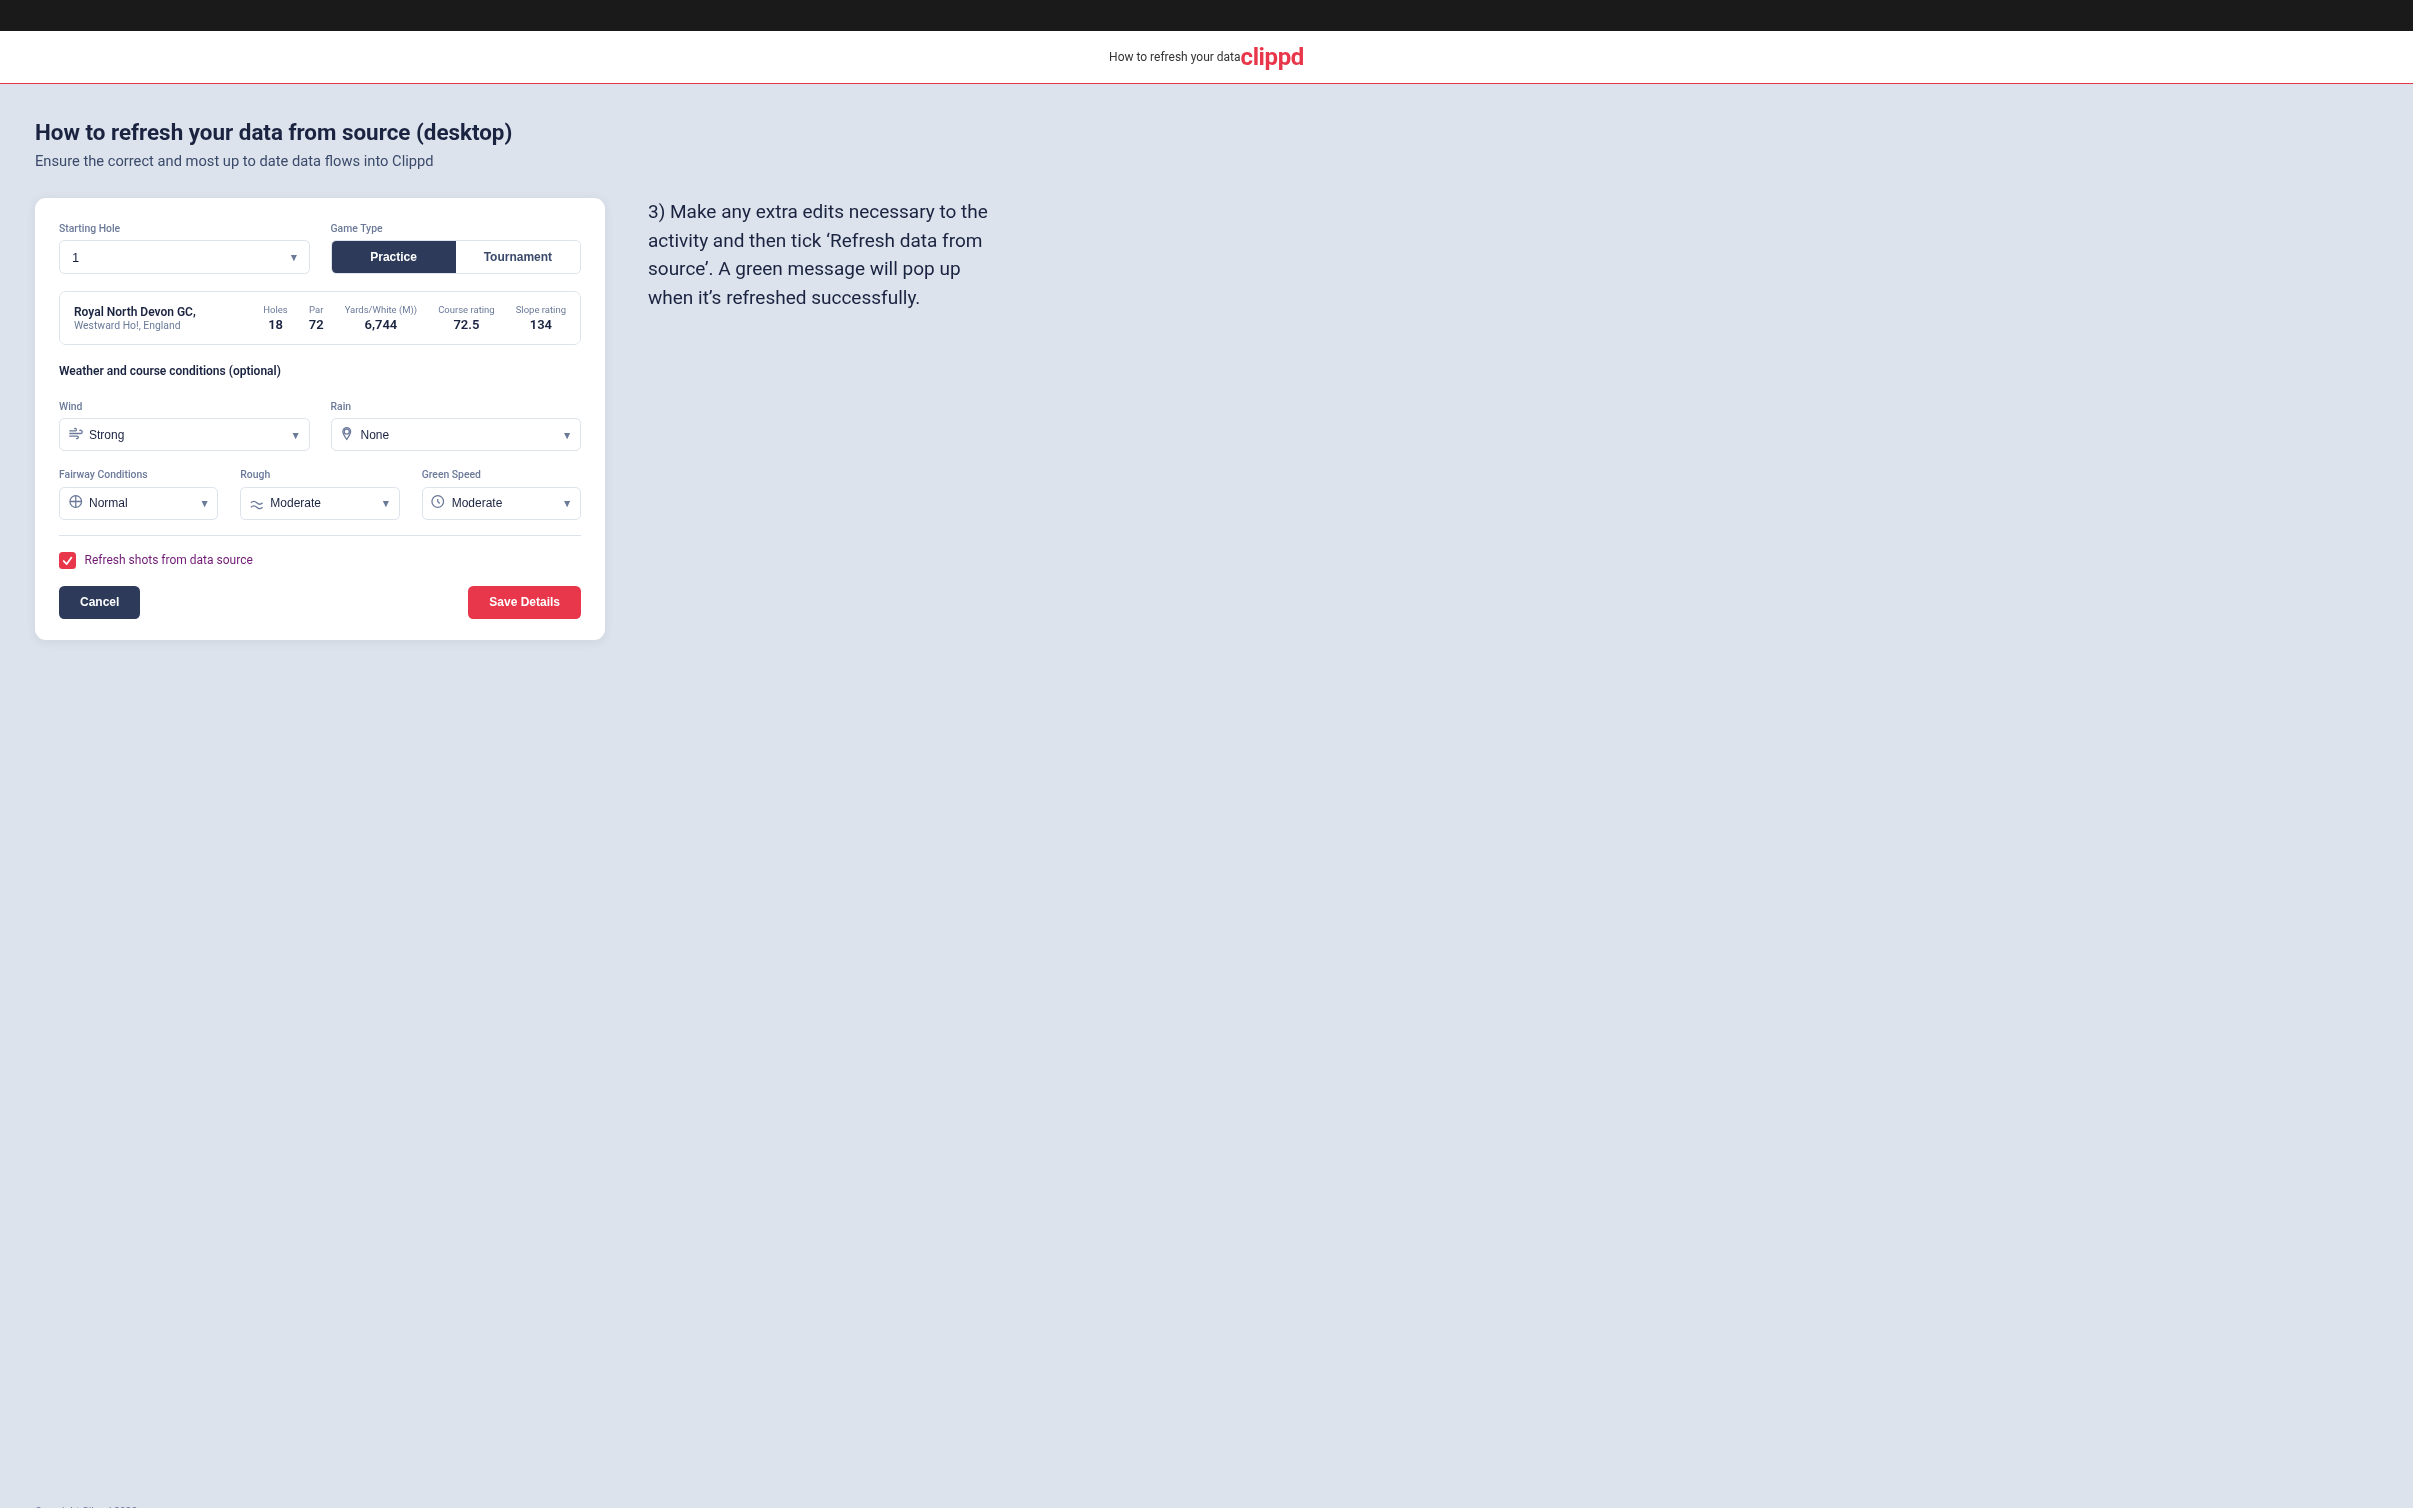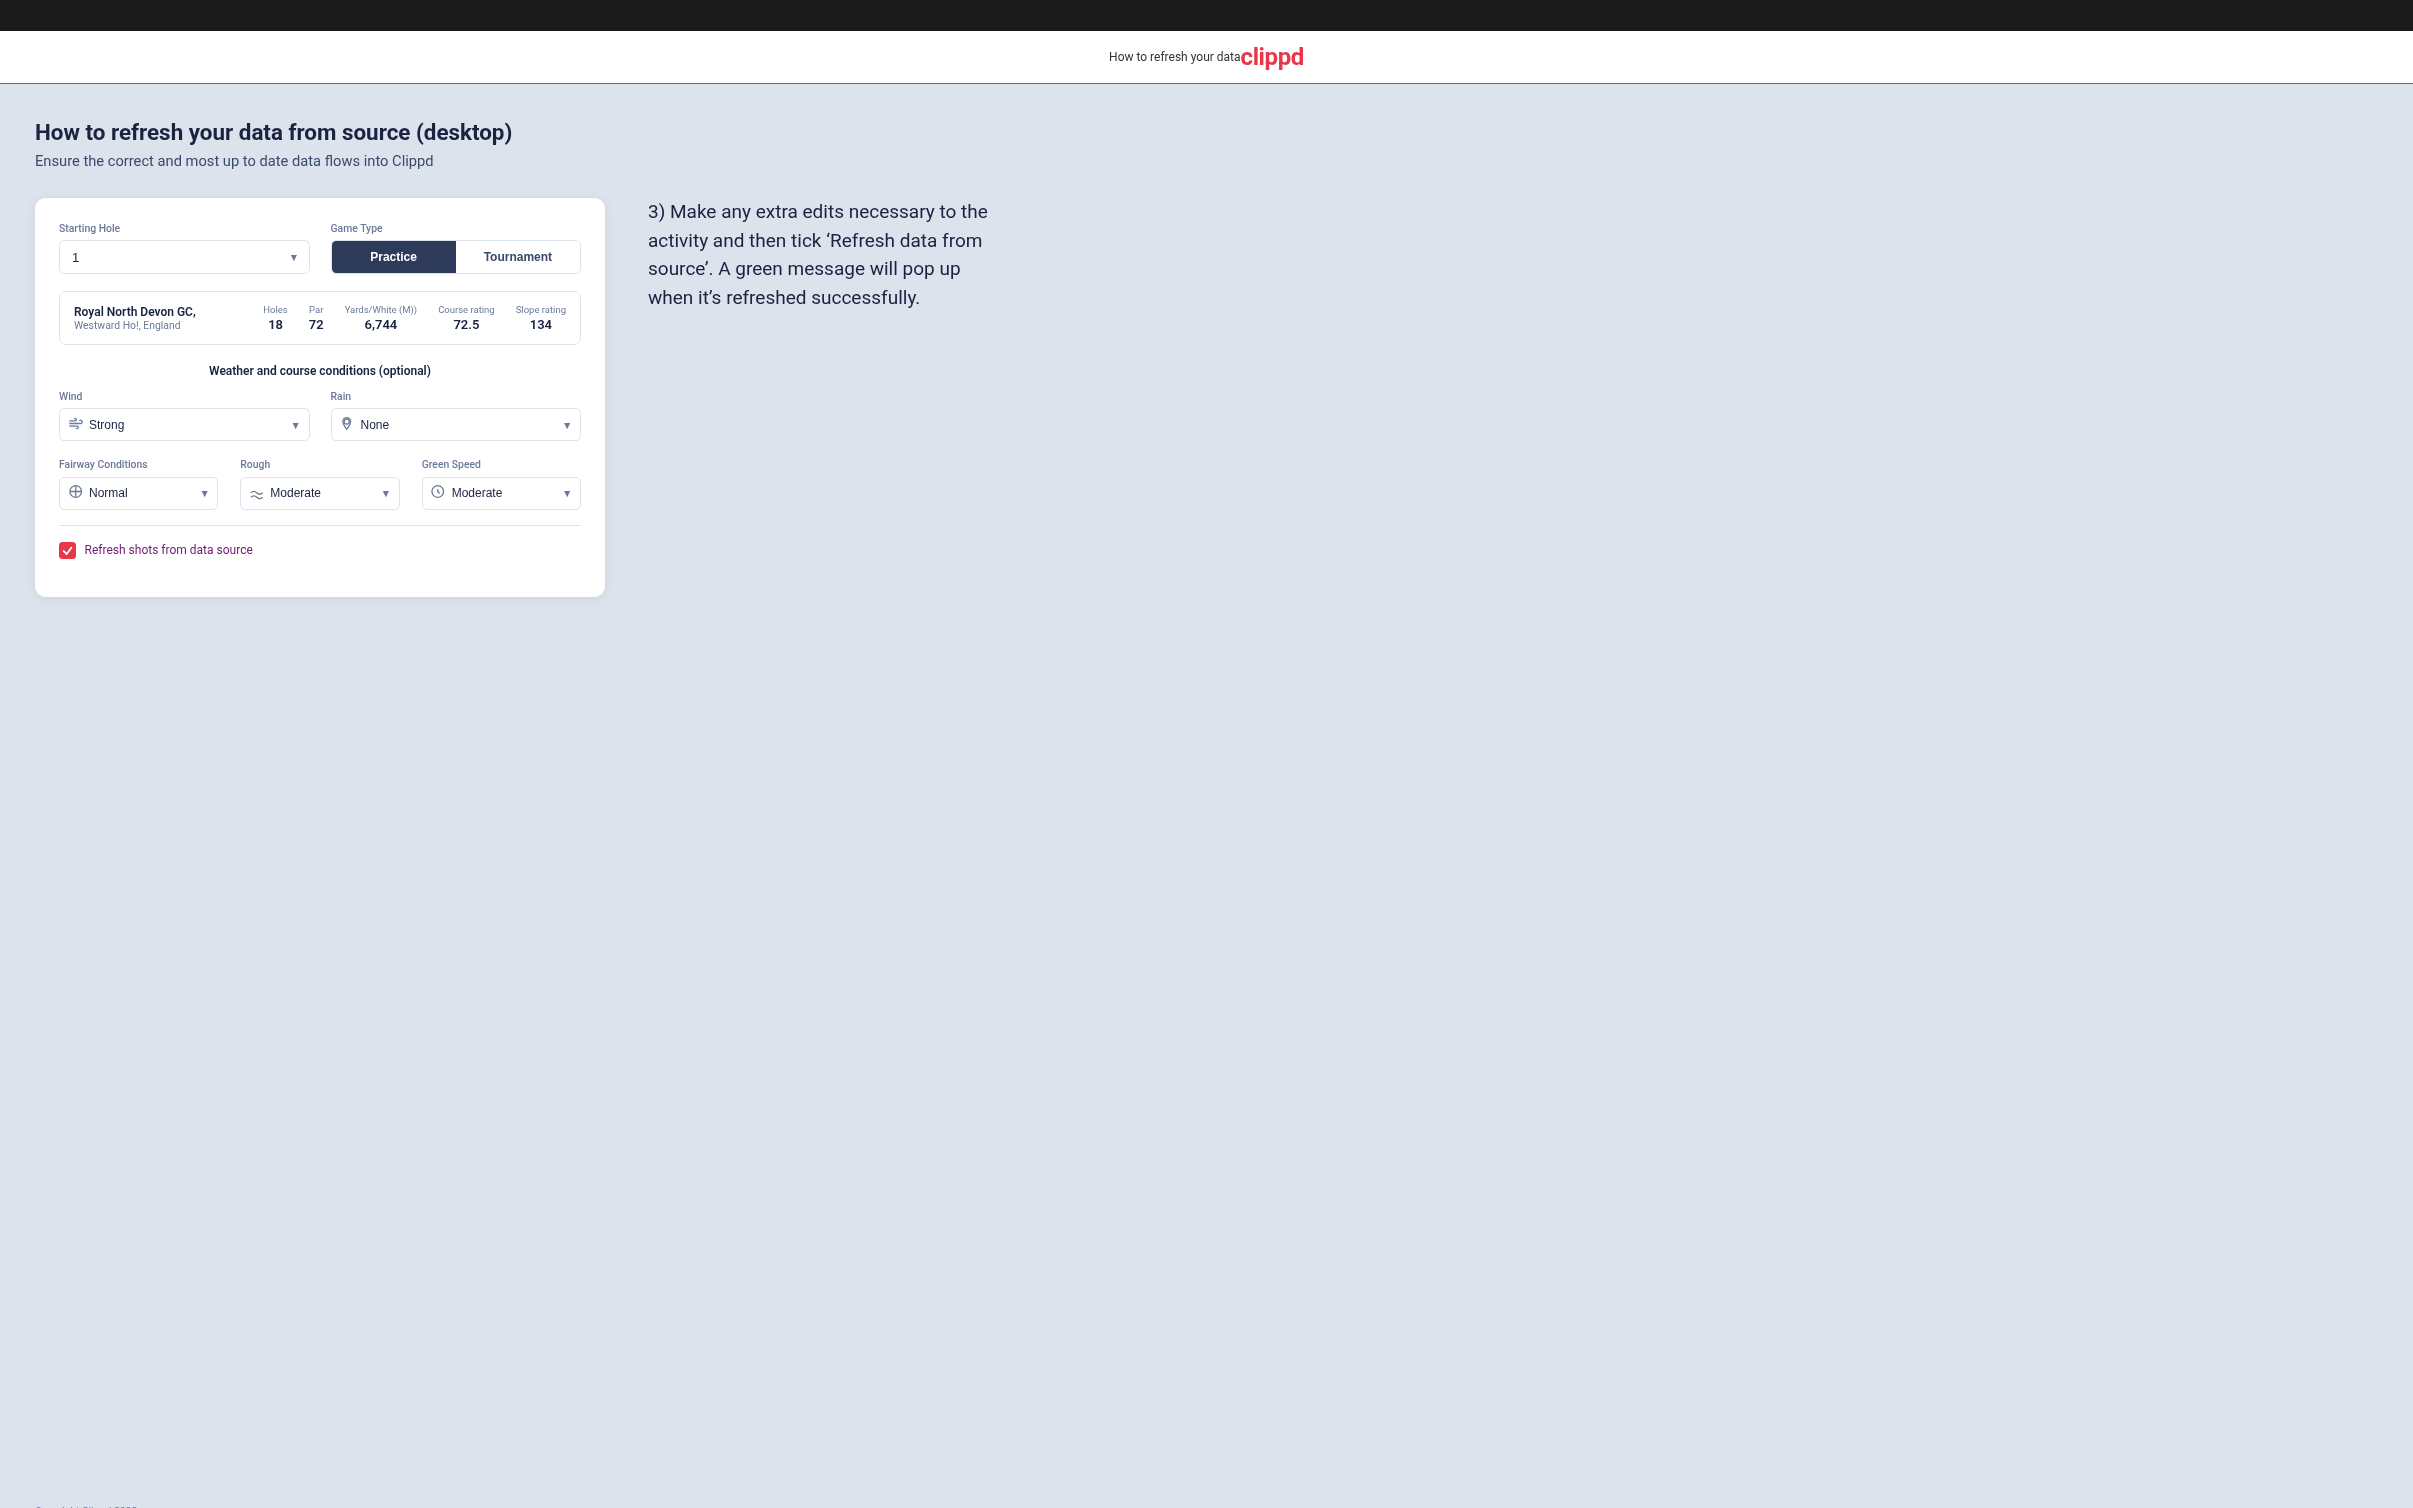--- a/index.html
+++ b/index.html
@@ -196,22 +196,21 @@
     .section-divider {
       height: 0.9px;
       background: #dde3ec;
       margin: 15.5px 0;
     }
 
     .conditions-heading {
       font-size: 12px;
       font-weight: 600;
       color: #1a2340;
-      margin-bottom: 12px;
-      text-align: center;
+      margin-bottom: 22px;
     }
 
     .three-col {
       display: flex;
       gap: 22px;
       margin-bottom: 14px;
     }
 
     .field-group.third { flex: 1; }
 
@@ -494,20 +493,24 @@
 
       <div class="checkbox-row">
         <div class="checkbox-box">
           <svg viewBox="0 0 13 13" fill="none">
             <polyline points="2,7 5.5,10.5 11,3" stroke="white" stroke-width="2" stroke-linecap="round" stroke-linejoin="round"></polyline>
           </svg>
         </div>
         <span class="checkbox-label">Refresh shots from data source</span>
       </div>
 
+      <div class="action-row">
+        <button class="btn-cancel">Cancel</button>
+        <button class="btn-save">Save Details</button>
+      </div>
     </div>
 
     <div class="instruction-text">
       <p>3) Make any extra edits necessary to the activity and then tick ‘Refresh data from source’. A green message will pop up when it’s refreshed successfully.</p>
     </div>
   </div>
 </div>
 
 <div class="footer">
   <span class="footer-text">Copyright Clippd 2022</span>

